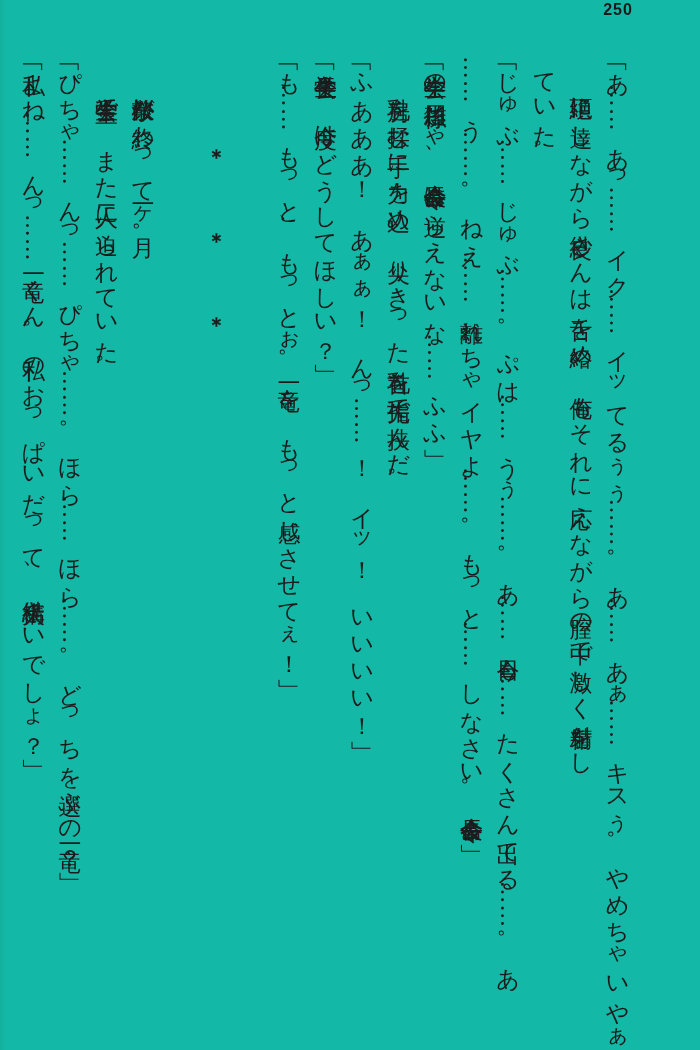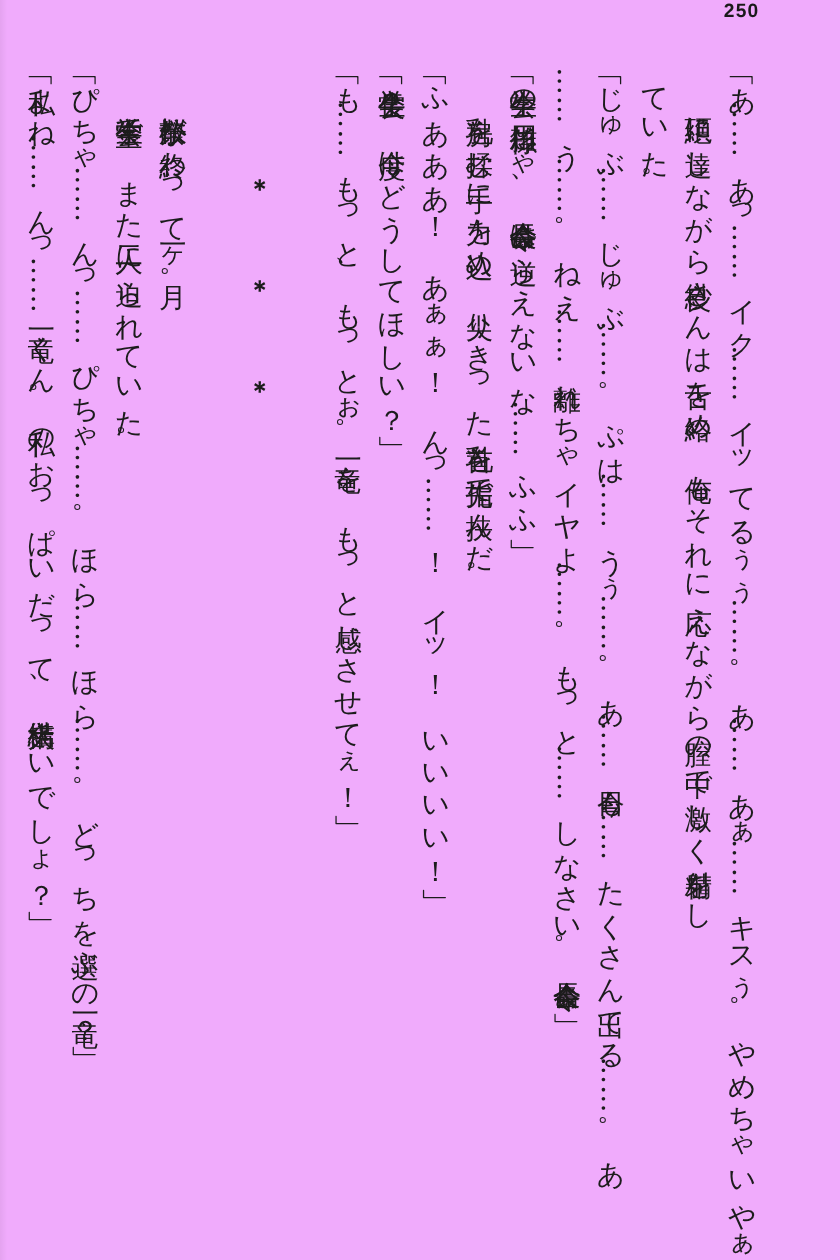--- a/index.html
+++ b/index.html
@@ -5,21 +5,21 @@
   html, body {
     margin: 0;
     padding: 0;
     background: #e8e8e6;
   }
   .page {
     position: relative;
     width: 700px;
     height: 1050px;
     margin: 0 auto;
-    background: #f0abfc;
+    background: #14b8a6;
     overflow: hidden;
     font-family: "DejaVu Serif", "Liberation Serif", serif;
   }
   .page-number {
     position: absolute;
     top: 1px;
     left: 598px;
     width: 40px;
     text-align: center;
     font-family: "Liberation Sans", sans-serif;

